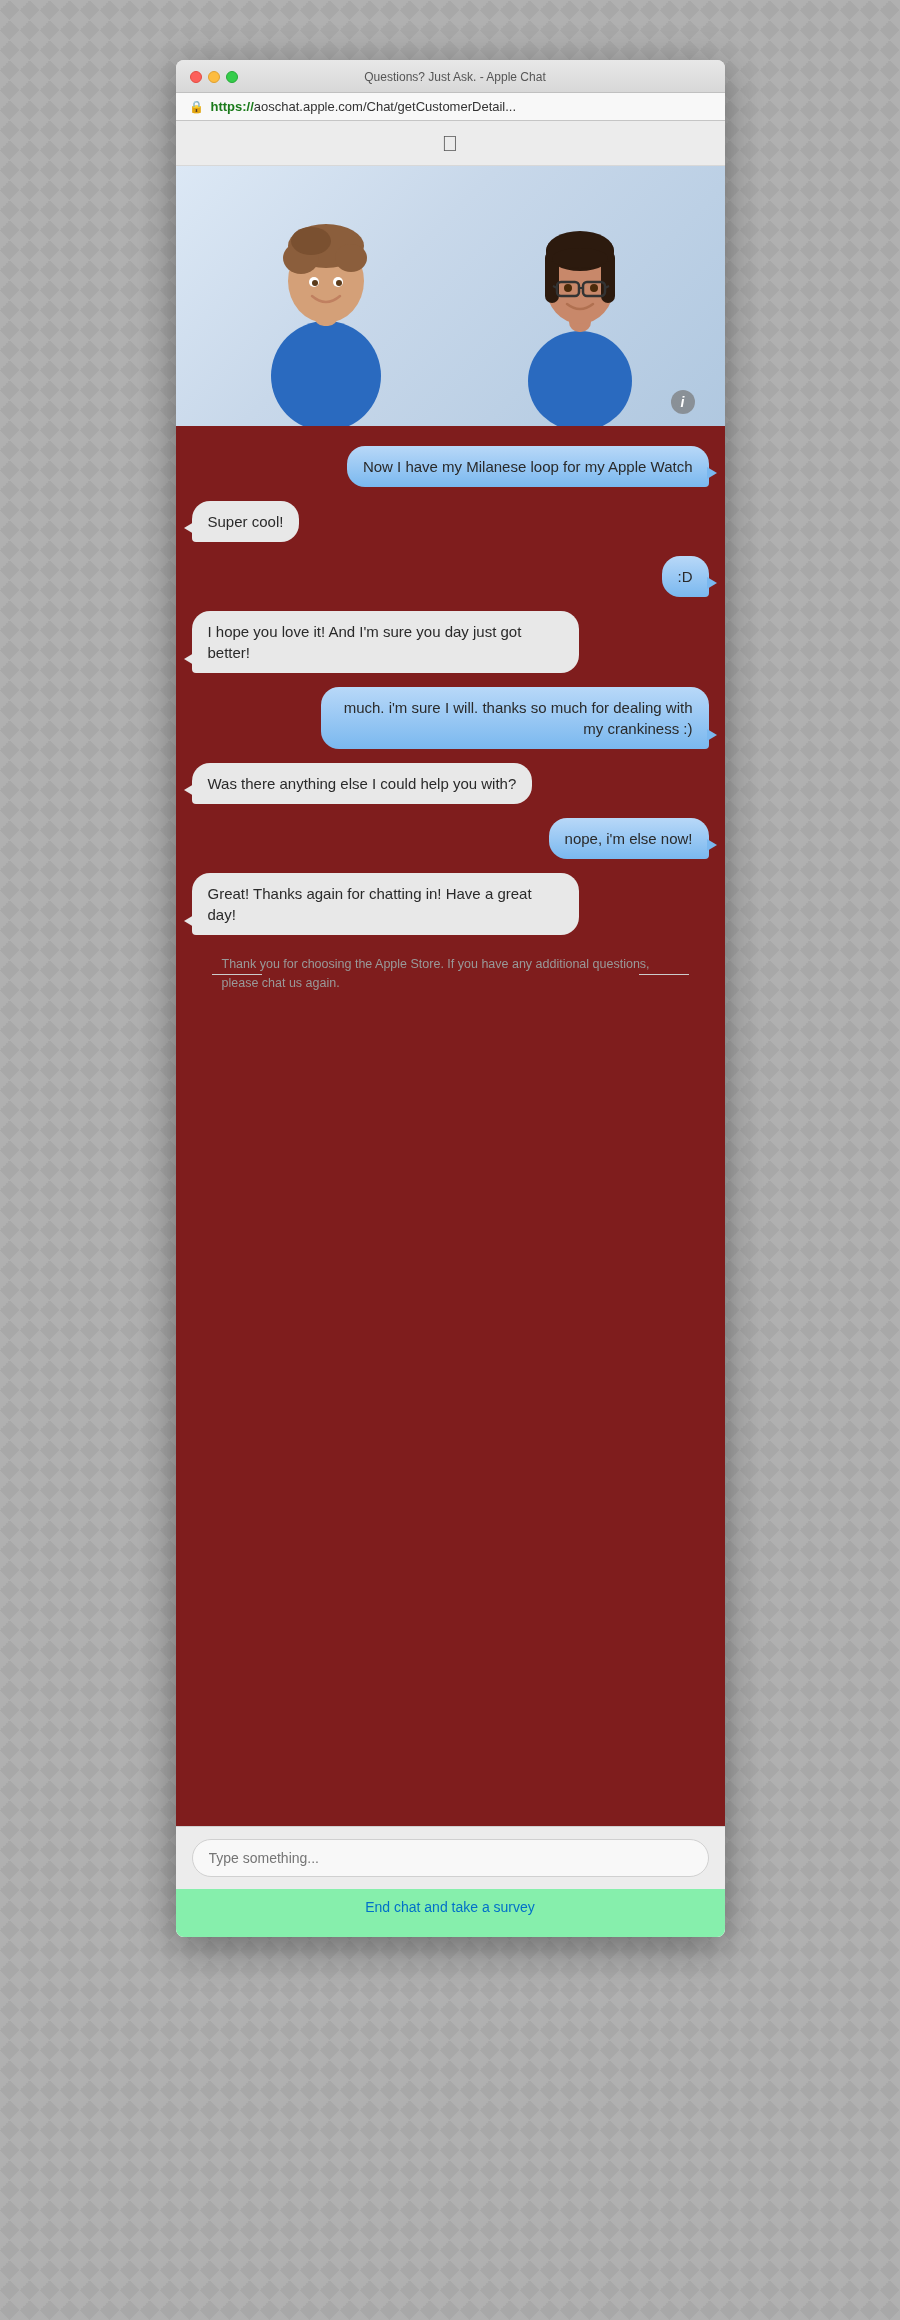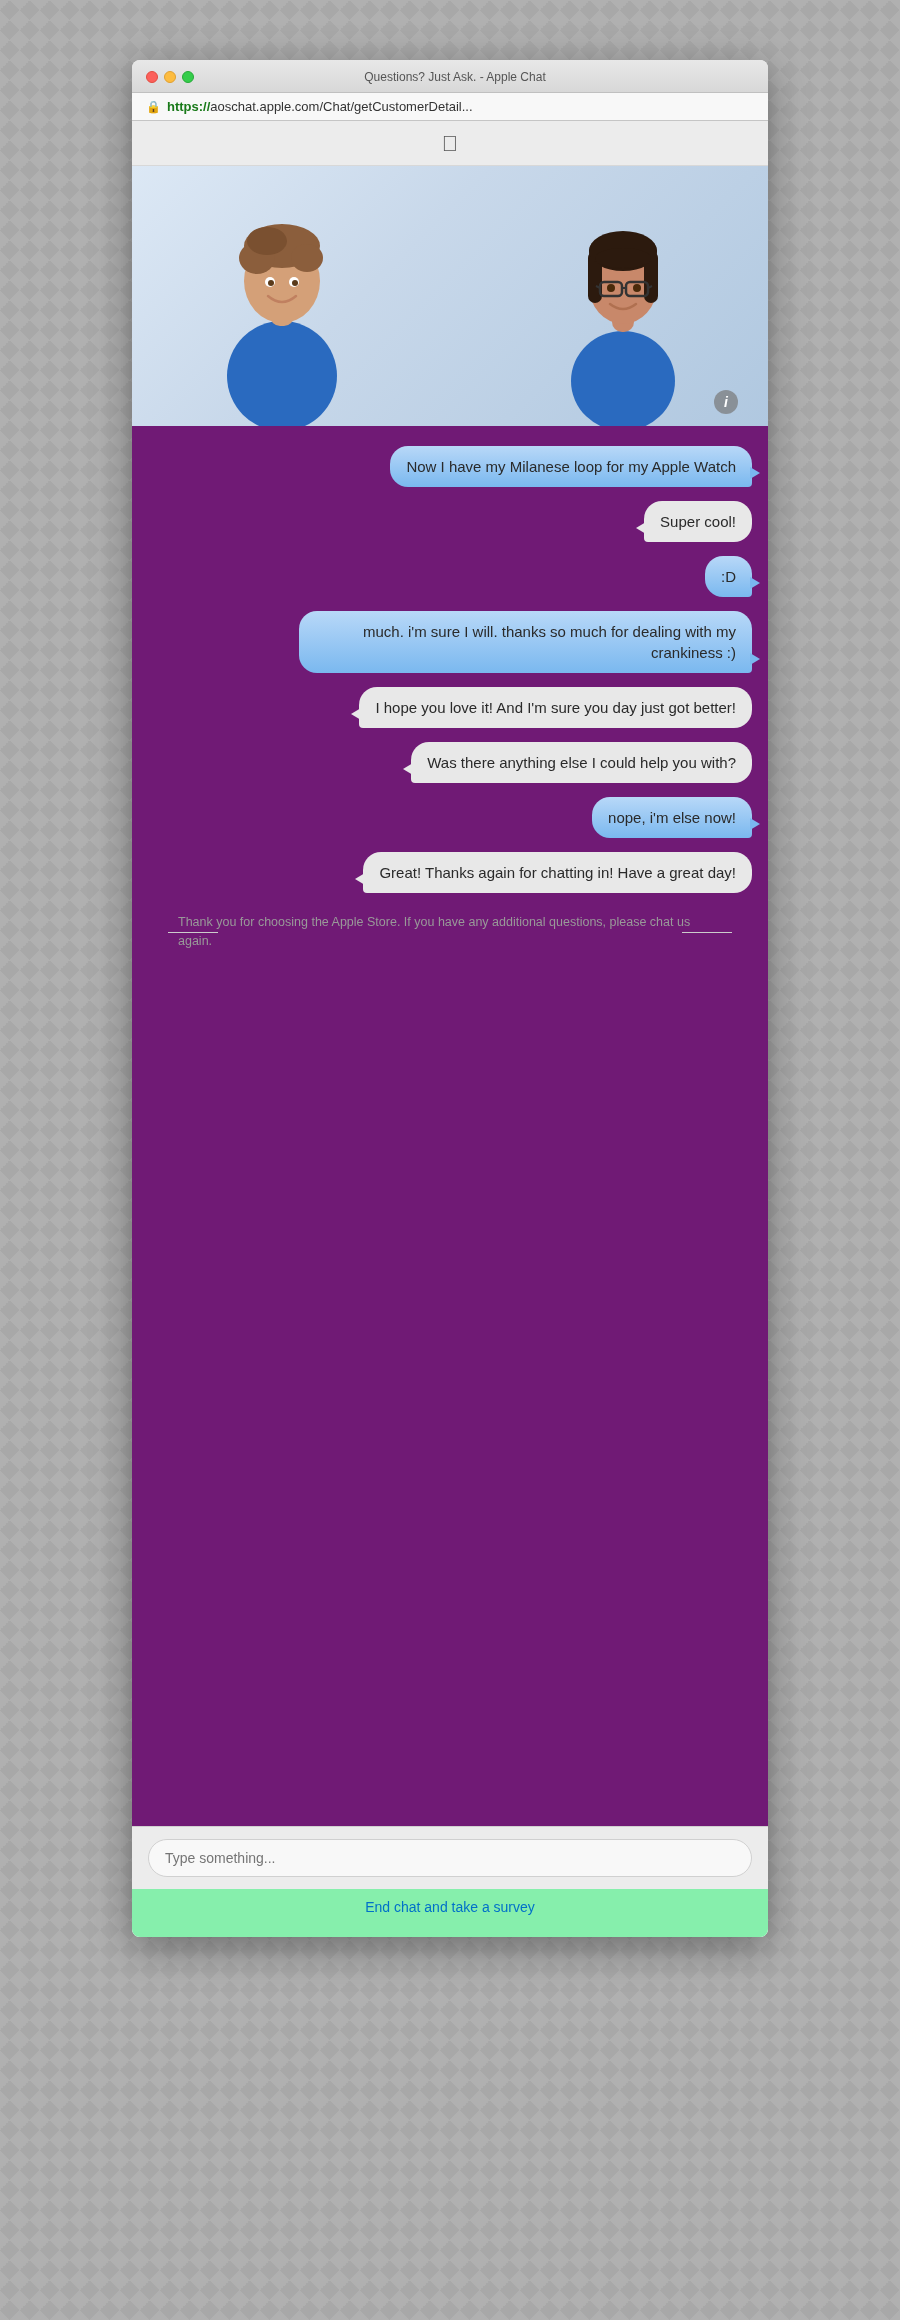--- a/index.html
+++ b/index.html
@@ -15,21 +15,21 @@
       background-color: #a8a8a8;
       display: flex;
       justify-content: center;
       align-items: flex-start;
       min-height: 2320px;
       padding: 40px 0;
       font-family: -apple-system, 'Helvetica Neue', Arial, sans-serif;
     }
 
     .browser-window {
-      width: 636px;
+      width: 549px;
       background: #ececec;
       border-radius: 8px;
       box-shadow: 0 10px 40px rgba(0,0,0,0.4);
       overflow: hidden;
       margin-top: 20px;
     }
 
     .title-bar {
       background: linear-gradient(to bottom, #e8e8e8, #d8d8d8);
       padding: 10px 14px 8px;
@@ -144,37 +144,37 @@
       color: white;
       display: flex;
       align-items: center;
       justify-content: center;
       font-size: 14px;
       font-weight: bold;
       font-style: italic;
     }
 
     .messages-container {
-      background: #701a75;
+      background: #7f1d1d;
       margin: 0;
       padding: 20px 16px 27px;
       min-height: 1400px;
     }
 
     .message-row {
       margin-bottom: 14px;
       display: flex;
     }
 
     .message-row.sent {
       justify-content: flex-end;
     }
 
     .message-row.received {
-      justify-content: flex-end;
+      justify-content: flex-start;
     }
 
     .bubble {
       max-width: 75%;
       padding: 10px 16px;
       border-radius: 18px;
       font-size: 15px;
       line-height: 1.4;
       position: relative;
     }
@@ -356,26 +356,26 @@
 
       <div class="message-row received">
         <div class="bubble received">Super cool!</div>
       </div>
 
 
       <div class="message-row sent">
         <div class="bubble sent">:D</div>
       </div>
 
+      <div class="message-row received">
+        <div class="bubble received">I hope you love it! And I'm sure you day just got better!</div>
+      </div>
+
       <div class="message-row sent">
         <div class="bubble sent">much. i'm sure I will. thanks so much for dealing with my crankiness :)</div>
-      </div>
-
-      <div class="message-row received">
-        <div class="bubble received">I hope you love it! And I'm sure you day just got better!</div>
       </div>
 
       <div class="message-row received">
         <div class="bubble received">Was there anything else I could help you with?</div>
       </div>
 
       <div class="message-row sent">
         <div class="bubble sent">nope, i'm else now!</div>
       </div>
 

